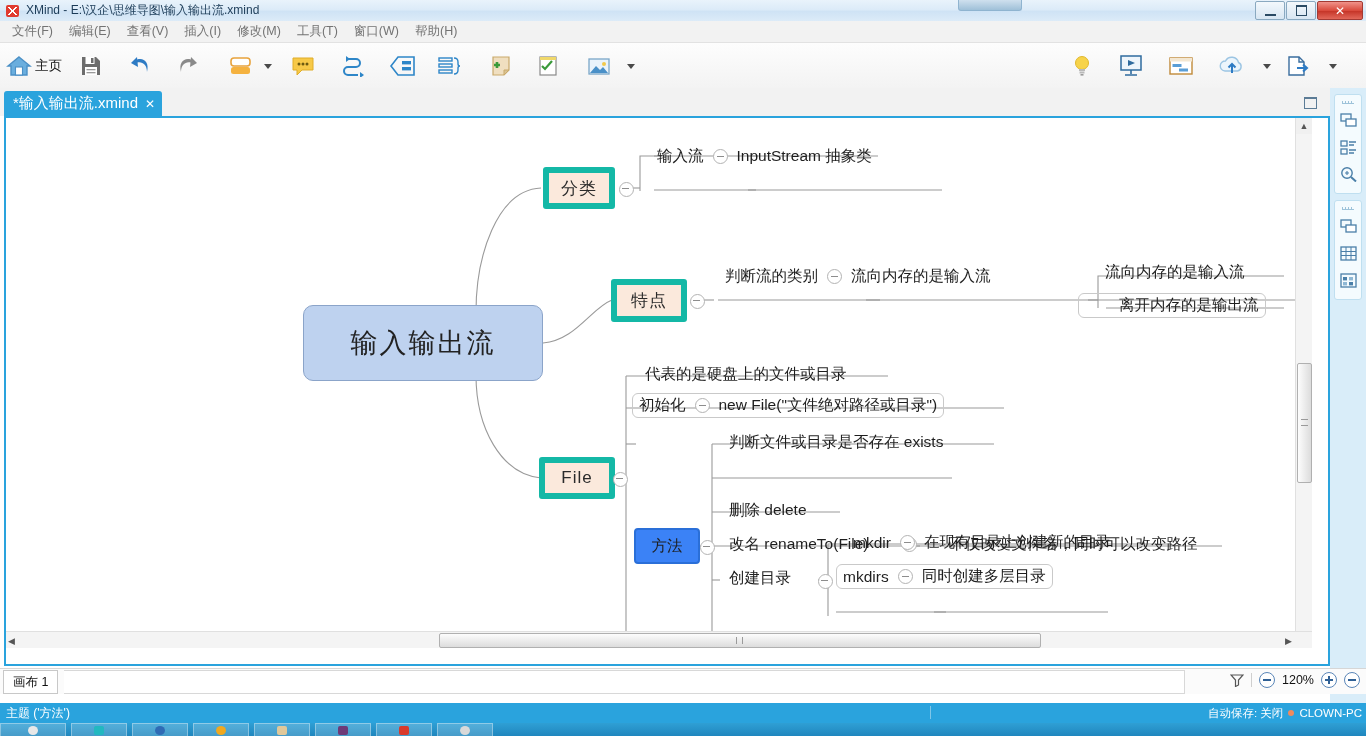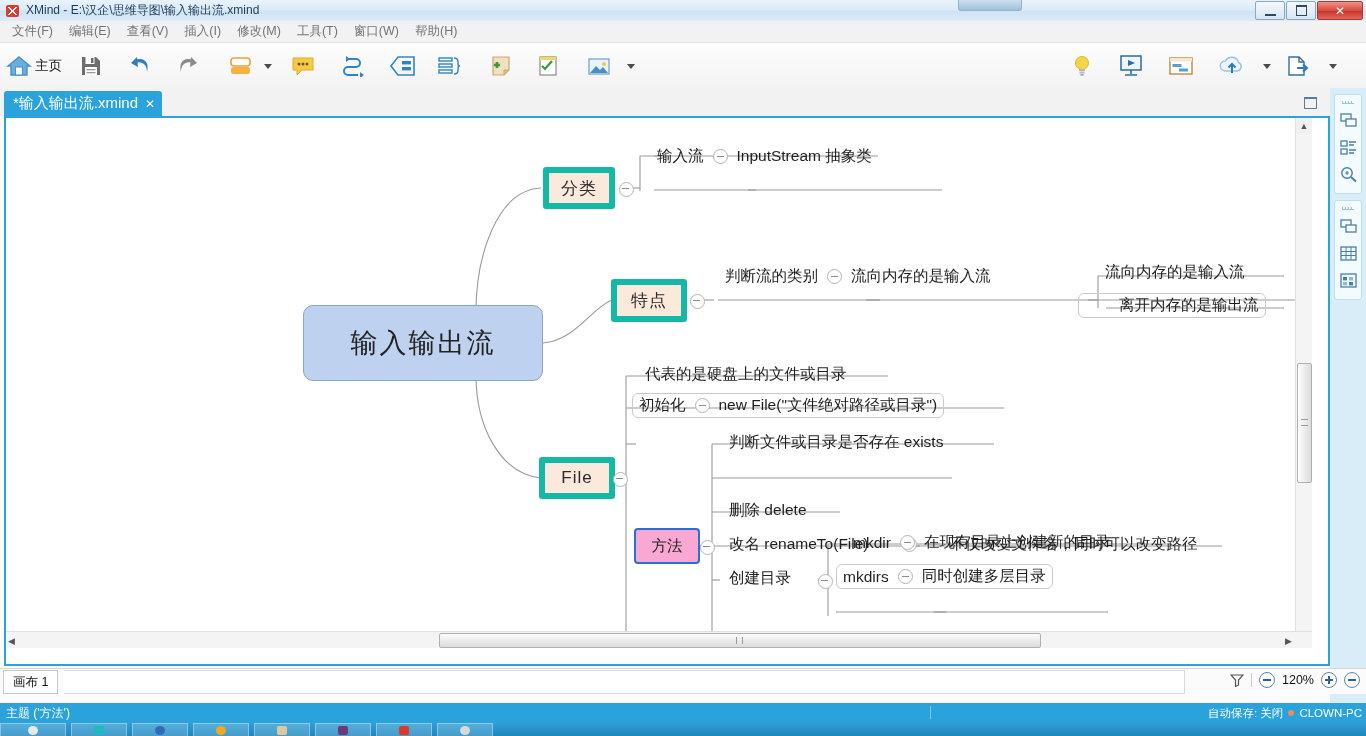--- a/index.html
+++ b/index.html
@@ -121,21 +121,21 @@
     display:flex;align-items:center;justify-content:center;
   }
   .main .txt{font-size:17px;color:#2b2b2b;letter-spacing:1px;}
 
   .plain{
     display:flex;align-items:center;background:transparent;
     border:1px solid transparent;border-radius:6px;padding:1px 6px;
   }
   .plain .txt{font-size:15.5px;color:#1e1e1e;}
   .plain.hover{border-color:#c9c9c9;}
-  .plain.sel{border:2px solid #2a6fd8;border-radius:4px;background:#f9a8d4;}
+  .plain.sel{border:2px solid #2a6fd8;border-radius:4px;background:#3b82f6;}
 
   .collapse{
     display:inline-flex;align-items:center;justify-content:center;
     width:13px;height:13px;border:1px solid #b3b3b3;border-radius:50%;
     background:#fff;margin:0 9px;flex:none;
   }
   .collapse:after{content:"";display:block;width:7px;height:1px;background:#8d8d8d;}
   .collapse-abs{position:absolute;width:13px;height:13px;border:1px solid #b3b3b3;border-radius:50%;background:#fff;}
   .collapse-abs:after{content:"";position:absolute;left:2px;top:5px;width:7px;height:1px;background:#8d8d8d;}
 

